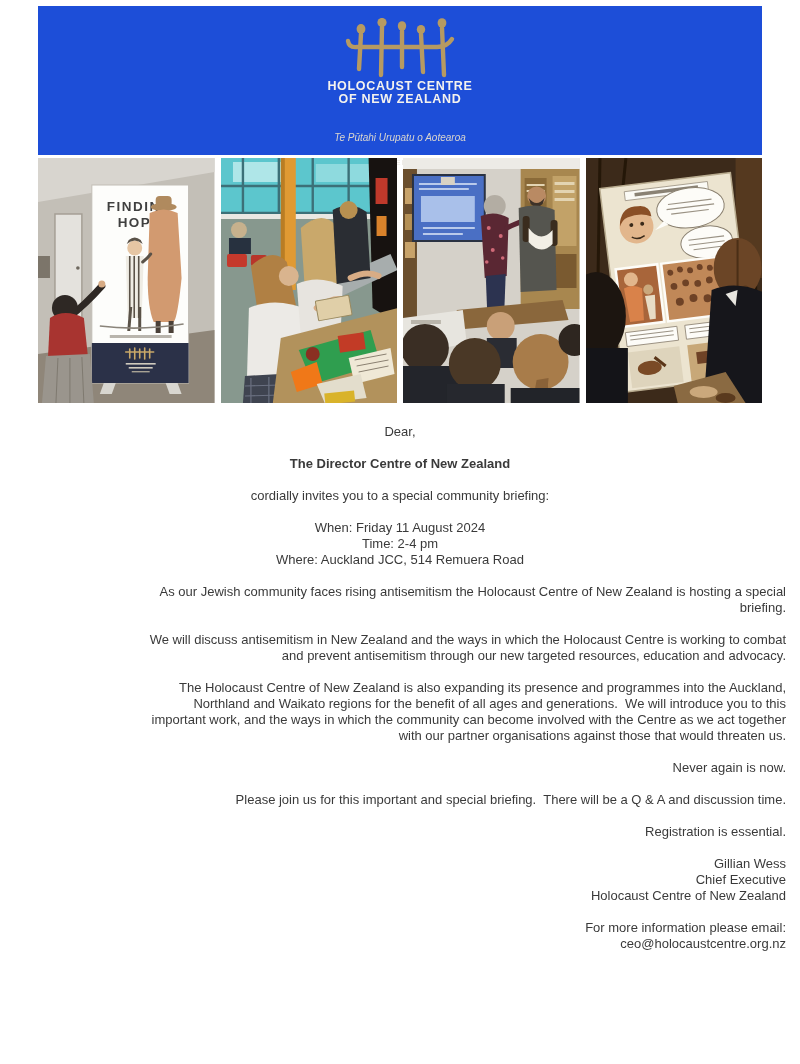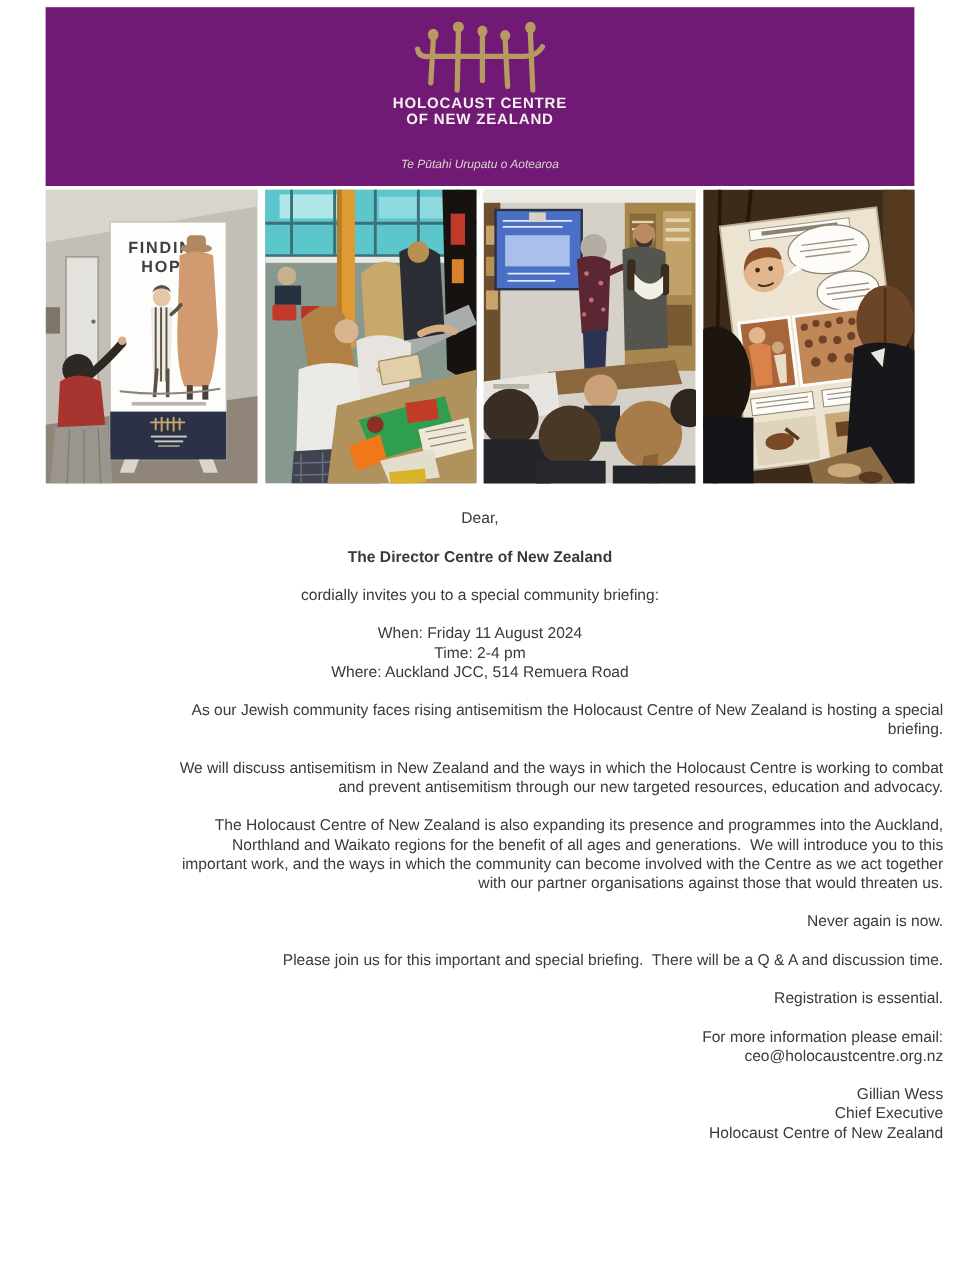--- a/index.html
+++ b/index.html
@@ -3,21 +3,21 @@
 <meta charset="utf-8">
 <style>
   html,body { margin:0; padding:0; background:#ffffff; }
   .page {
     position:relative; width:800px; height:1064px; background:#ffffff;
     font-family:"Liberation Sans", sans-serif; color:#3a3a3a; overflow:hidden;
   }
   
   .masthead {
     position:absolute; left:38px; top:6px; width:724px; height:149px;
-    background:#701a75; text-align:center;
+    background:#1d4ed8; text-align:center;
   }
   .logo-svg { display:block; margin:12px auto 0; }
   .org-line { color:#f4f2ee; font-weight:bold; font-size:12.5px; letter-spacing:0.7px; line-height:13px; }
   .tagline { color:#d9d5ce; font-style:italic; font-size:10px; margin-top:26px; line-height:11px; }
   .motto { color:#efece7; font-weight:bold; font-size:7.5px; letter-spacing:1.1px; word-spacing:5px; margin-top:15px; white-space:pre; }
   
   .photo-row {
     position:absolute; left:38px; top:158px; width:724px; height:245px;
     display:flex; gap:6px;
   }
@@ -381,19 +381,19 @@
 briefing.</div>
     <div class="block para">We will discuss antisemitism in New Zealand and the ways in which the Holocaust Centre is working to combat
 and prevent antisemitism through our new targeted resources, education and advocacy.</div>
     <div class="block para">The Holocaust Centre of New Zealand is also expanding its presence and programmes into the Auckland,
 Northland and Waikato regions for the benefit of all ages and generations.  We will introduce you to this
 important work, and the ways in which the community can become involved with the Centre as we act together
 with our partner organisations against those that would threaten us.</div>
     <div class="block para">Never again is now.</div>
     <div class="block para">Please join us for this important and special briefing.  There will be a Q &amp; A and discussion time.</div>
     <div class="block para">Registration is essential.</div>
-    <div class="block para">For more information please email:
-ceo@holocaustcentre.org.nz</div>
     <div class="block para">Gillian Wess
 Chief Executive
 Holocaust Centre of New Zealand</div>
+    <div class="block para">For more information please email:
+ceo@holocaustcentre.org.nz</div>
   </main>
 </div>
 
 </body></html>

